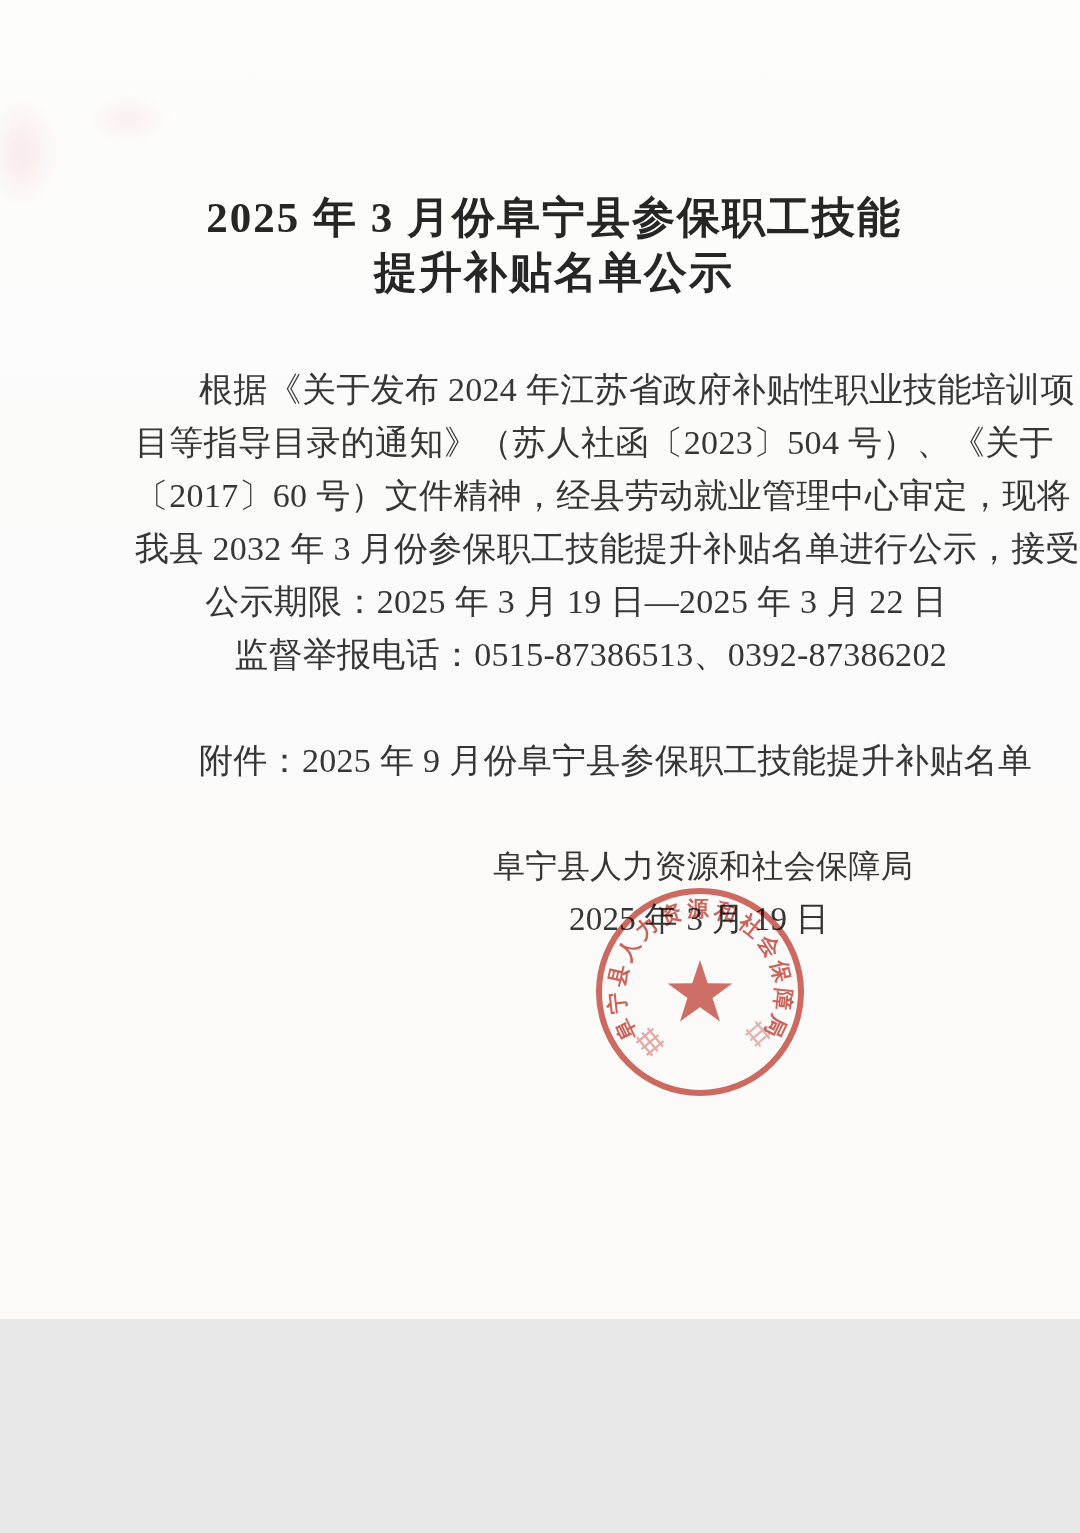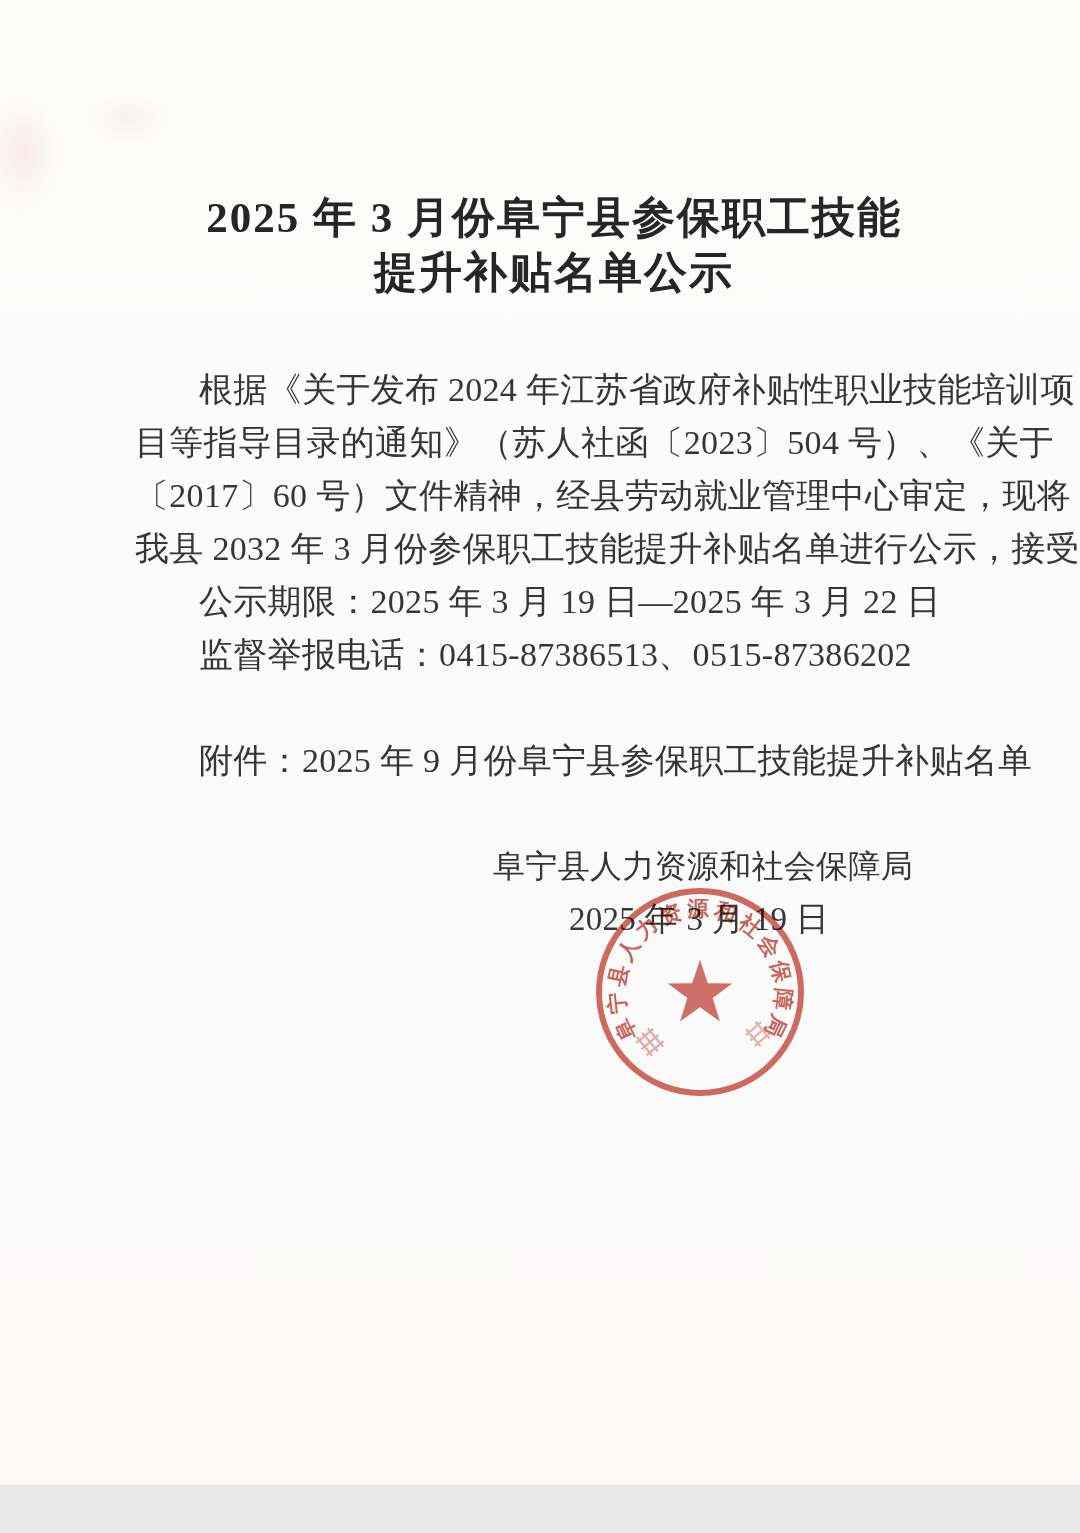--- a/index.html
+++ b/index.html
@@ -3,21 +3,21 @@
 <meta charset="utf-8">
 <style>
   html, body {
     margin: 0;
     padding: 0;
     background: #e8e8e8;
   }
   .page {
     position: relative;
     width: 1080px;
-    height: 1485px;
+    height: 1319px;
     margin: 0 auto;
     background: linear-gradient(180deg, #fdfdfc 0%, #fbfafa 55%, #fbfaf9 100%);
     overflow: hidden;
     font-family: "Liberation Serif", "DejaVu Serif", serif;
     color: #363636;
   }
   
   .smudge {
     position: absolute;
     border-radius: 50%;
@@ -54,20 +54,21 @@
     font-size: 34px;
     letter-spacing: 0.3px;
   }
   .row {
     height: 53px;
     line-height: 53px;
     white-space: nowrap;
   }
   .row.indent {
     text-indent: 64px;
+    text-align: right;
   }
   .row.centered-at {
     position: relative;
   }
   .row.centered-at > span {
     position: absolute;
     transform: translateX(-50%);
     white-space: nowrap;
   }
   .issuer-span  { left: 568px; font-size: 32px; }
@@ -102,21 +103,21 @@
     <div>2025 年 3 月份阜宁县参保职工技能</div>
     <div>提升补贴名单公示</div>
   </h1>
 
   <div class="doc-body">
     <div class="row indent">根据《关于发布 2024 年江苏省政府补贴性职业技能培训项</div>
     <div class="row">目等指导目录的通知》（苏人社函〔2023〕504 号）、《关于</div>
     <div class="row">〔2017〕60 号）文件精神，经县劳动就业管理中心审定，现将</div>
     <div class="row">我县 2032 年 3 月份参保职工技能提升补贴名单进行公示，接受</div>
     <div class="row indent">公示期限：2025 年 3 月 19 日—2025 年 3 月 22 日</div>
-    <div class="row indent">监督举报电话：0415-87386513、0515-87386202</div>
+    <div class="row indent">监督举报电话：0515-87386513、0392-87386202</div>
     <div class="row"></div>
     <div class="row indent">附件：2025 年 9 月份阜宁县参保职工技能提升补贴名单</div>
     <div class="row"></div>
     <div class="row centered-at">
       <span class="issuer-span">阜宁县人力资源和社会保障局</span>
     </div>
     <div class="row centered-at">
       <span class="date-span">2025 年 3 月 19 日</span>
     </div>
   </div>

